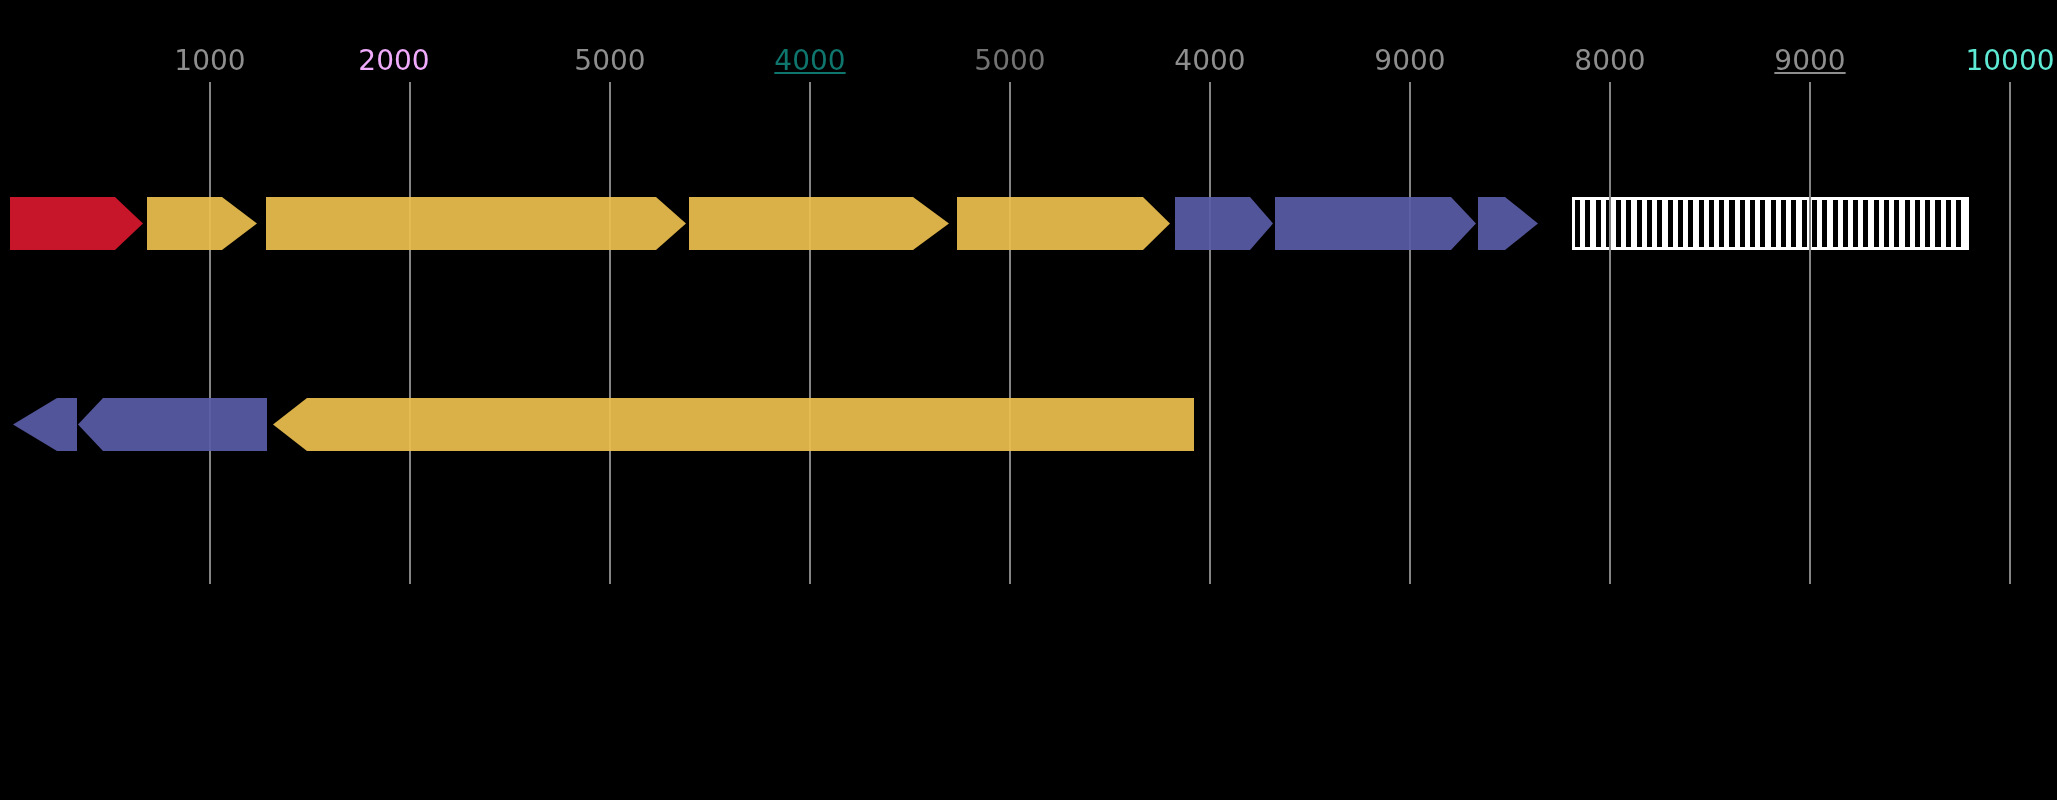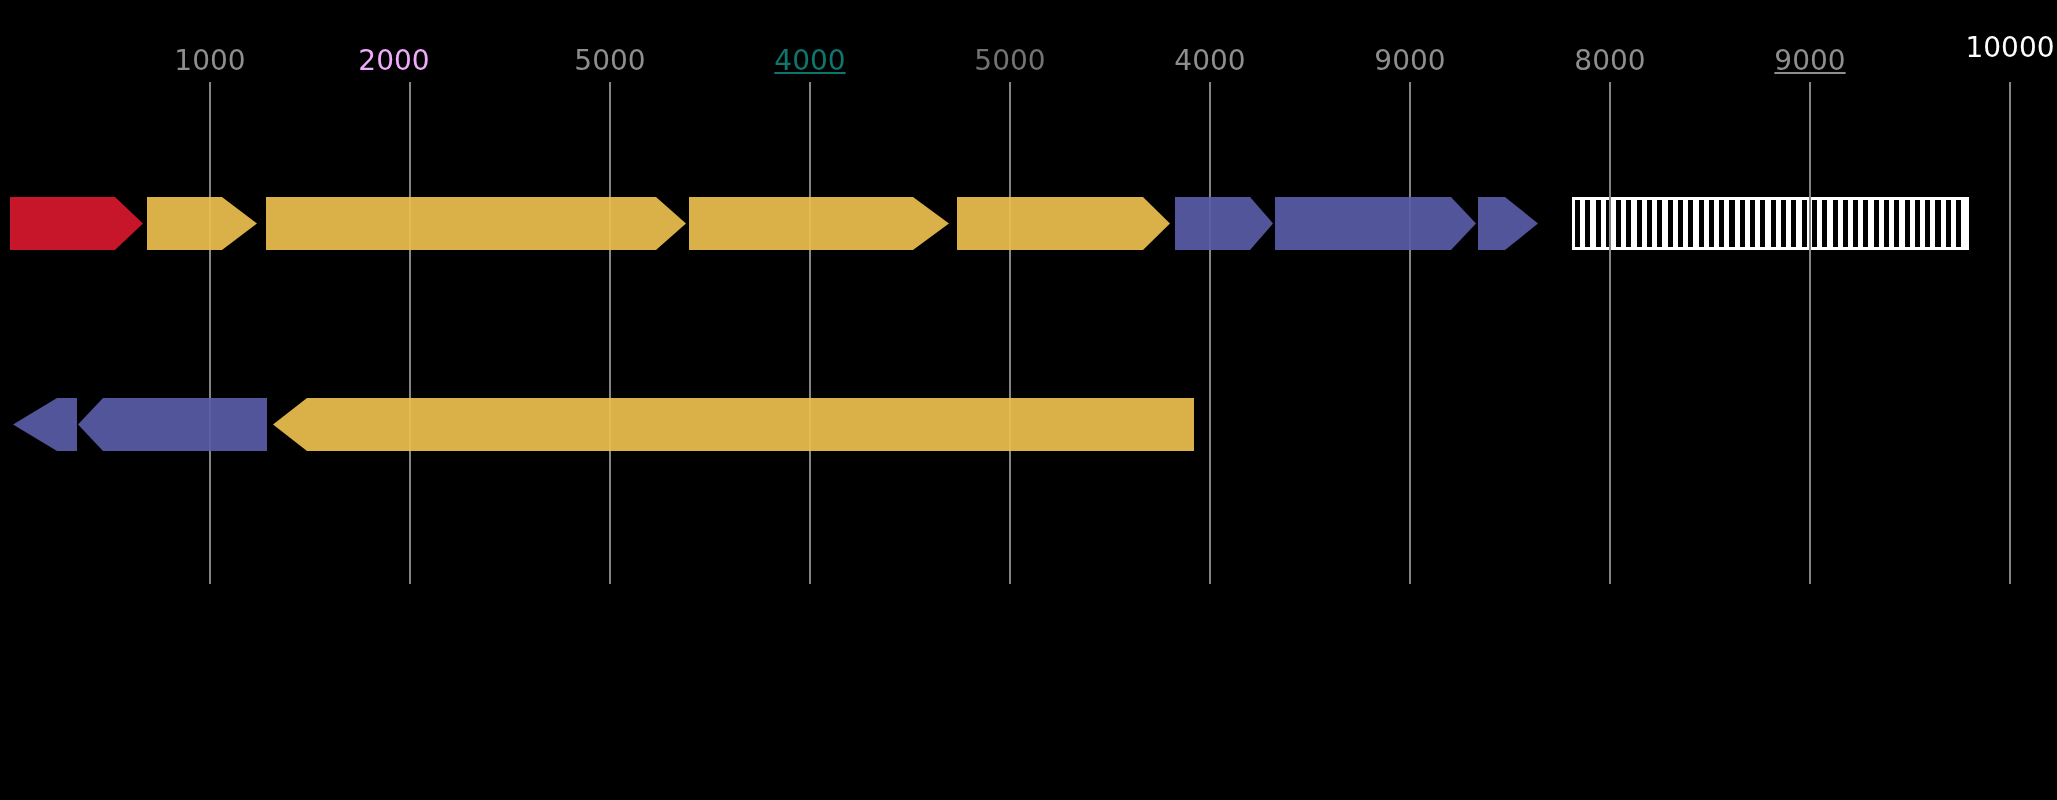--- a/index.html
+++ b/index.html
@@ -56,21 +56,21 @@
   <div id="axis-layer">
       <div class="tick-label" style="left: 210px; top: 46px; color: rgb(142, 142, 142);">1000</div>
       <div class="tick-label" style="left: 394px; top: 46px; color: #f0abfc;">2000</div>
       <div class="tick-label" style="left: 610px; top: 46px; color: rgb(142, 142, 142);">5000</div>
       <div class="tick-label" style="left: 810px; top: 46px; color: #0f766e; text-decoration: underline;">4000</div>
       <div class="tick-label" style="left: 1010px; top: 46px; color: #737373;">5000</div>
       <div class="tick-label" style="left: 1210px; top: 46px; color: rgb(142, 142, 142);">4000</div>
       <div class="tick-label" style="left: 1410px; top: 46px; color: rgb(142, 142, 142);">9000</div>
       <div class="tick-label" style="left: 1610px; top: 46px; color: rgb(142, 142, 142);">8000</div>
       <div class="tick-label" style="left: 1810px; top: 46px; color: rgb(142, 142, 142); text-decoration: underline;">9000</div>
-      <div class="tick-label" style="left: 2010px; top: 33px; color: #ffffff;">10000</div>
+      <div class="tick-label" style="left: 2010px; top: 46px; color: #5eead4;">10000</div>
     </div>
   <div id="track-layer">
       <div class="feature gene-arrow" style="position: absolute; left: 10px; top: 197px; width: 133px; height: 53px; background: rgb(216, 24, 44); clip-path: polygon(0px 0px, 78.95% 0px, 100% 50%, 78.95% 100%, 0px 100%);"></div>
       <div class="feature gene-arrow" style="position: absolute; left: 147px; top: 197px; width: 110px; height: 53px; background: rgb(236, 192, 78); clip-path: polygon(0px 0px, 68.18% 0px, 100% 50%, 68.18% 100%, 0px 100%);"></div>
       <div class="feature gene-arrow" style="position: absolute; left: 266px; top: 197px; width: 420px; height: 53px; background: rgb(236, 192, 78); clip-path: polygon(0px 0px, 92.86% 0px, 100% 50%, 92.86% 100%, 0px 100%);"></div>
       <div class="feature gene-arrow" style="position: absolute; left: 689px; top: 197px; width: 260px; height: 53px; background: rgb(236, 192, 78); clip-path: polygon(0px 0px, 86.15% 0px, 100% 50%, 86.15% 100%, 0px 100%);"></div>
       <div class="feature gene-arrow" style="position: absolute; left: 957px; top: 197px; width: 213px; height: 53px; background: rgb(236, 192, 78); clip-path: polygon(0px 0px, 87.32% 0px, 100% 50%, 87.32% 100%, 0px 100%);"></div>
       <div class="feature gene-arrow" style="position: absolute; left: 1175px; top: 197px; width: 98px; height: 53px; background: rgb(90, 92, 168); clip-path: polygon(0px 0px, 76.53% 0px, 100% 50%, 76.53% 100%, 0px 100%);"></div>
       <div class="feature gene-arrow" style="position: absolute; left: 1275px; top: 197px; width: 201px; height: 53px; background: rgb(90, 92, 168); clip-path: polygon(0px 0px, 87.56% 0px, 100% 50%, 87.56% 100%, 0px 100%);"></div>
       <div class="feature gene-arrow" style="position: absolute; left: 1478px; top: 197px; width: 60px; height: 53px; background: rgb(90, 92, 168); clip-path: polygon(0px 0px, 45% 0px, 100% 50%, 45% 100%, 0px 100%);"></div>

